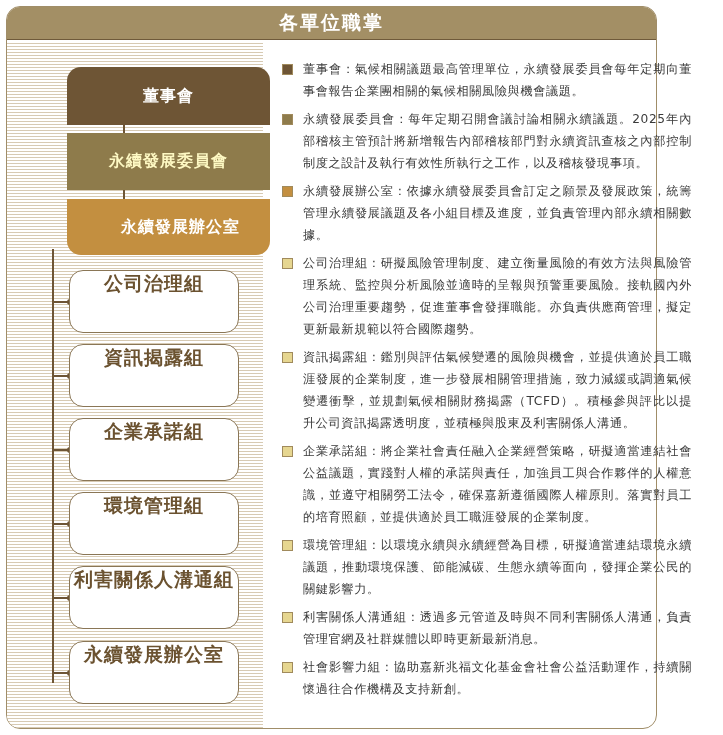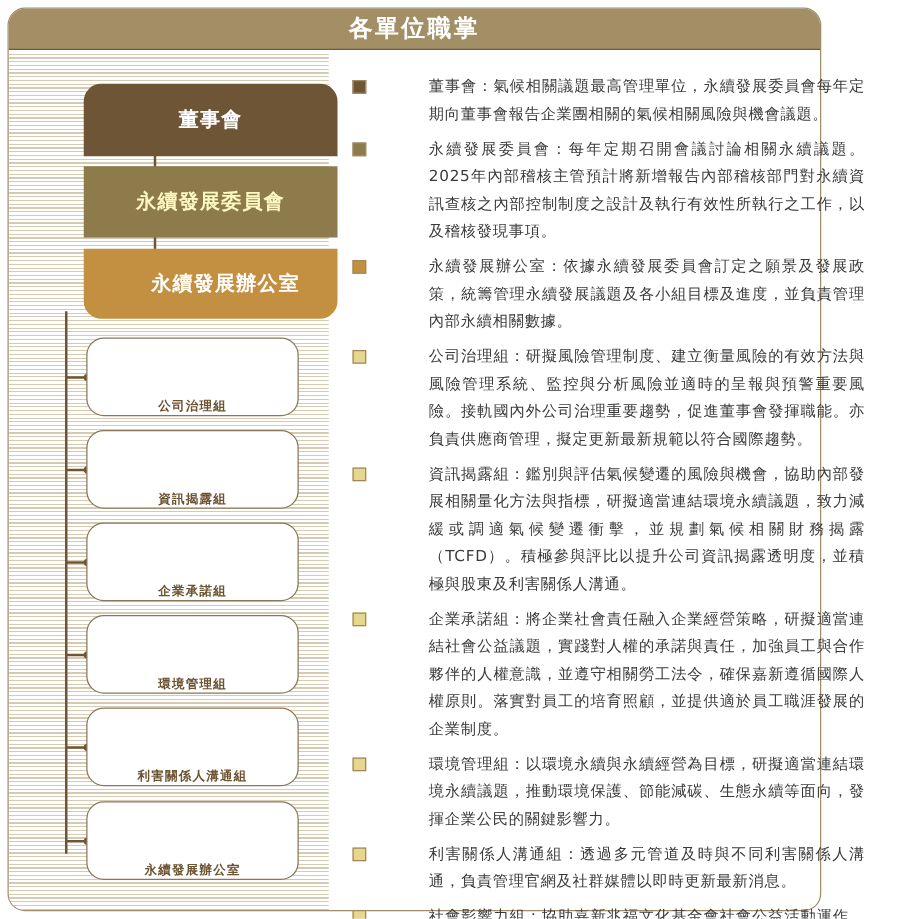--- a/index.html
+++ b/index.html
@@ -28,35 +28,35 @@
     font-weight: bold; font-size: 16px; letter-spacing: 1px; margin-left: 32px;
   }
   .org-board { top: 60px; height: 58px; background: #6e5535; color: #fff; border-radius: 14px 14px 0 0; }
   .org-committee { top: 126px; height: 57px; background: #8e7b4b; color: #fef9c3; }
   .org-office { top: 192px; height: 56px; background: #c38f40; color: #fff; border-radius: 0 0 14px 14px; padding-left: 24px; }
 
   .connector-v { position: absolute; width: 1.5px; background: #6e5535; }
   .sub-box {
     position: absolute; left: 62px; width: 170px; height: 63px;
     background: #ffffff; border: 1.3px solid #8a7656; border-radius: 14px;
-    display: flex; align-items: flex-end; justify-content: center;
-    color: #6b5230; font-size: 10px; font-weight: bold; letter-spacing: 1px;
+    display: flex; align-items: flex-start; justify-content: center;
+    color: #6b5230; font-size: 19px; font-weight: bold; letter-spacing: 1px;
   }
   .branch {
     position: absolute; left: 46px; height: 1.5px; width: 17px; background: #6e5535;
   }
   .branch::after {
     content: ""; position: absolute; right: -3px; top: -2.5px; width: 6px; height: 6px;
     border-radius: 50%; background: #6e5535;
   }
 
   .desc-list { position: absolute; left: 282px; top: 58px; width: 410px; }
   .desc-item { display: flex; margin-bottom: 6px; }
   .bullet { flex: 0 0 11px; height: 11px; margin-top: 6px; margin-right: 10px; border: 1px solid #a08a5c; }
-  .desc-text { font-size: 12.2px; line-height: 22px; color: #3a3a3a; letter-spacing: 0.6px; text-align: justify; margin-left: 40px; }
+  .desc-text { font-size: 12.2px; line-height: 22px; color: #3a3a3a; letter-spacing: 0.6px; text-align: justify; }
 </style>
 </head>
 <body>
 
 <div class="frame">
   <div class="header">
     <span class="header-title">各單位職掌</span>
   </div>
 
   <div class="stripes"></div>
@@ -118,21 +118,21 @@
   <div class="desc-item">
     <span class="bullet" style="background:#c38f40;"></span>
     <span class="desc-text">永續發展辦公室：依據永續發展委員會訂定之願景及發展政策，統籌管理永續發展議題及各小組目標及進度，並負責管理內部永續相關數據。</span>
   </div>
   <div class="desc-item">
     <span class="bullet" style="background:#e6d690;"></span>
     <span class="desc-text">公司治理組：研擬風險管理制度、建立衡量風險的有效方法與風險管理系統、監控與分析風險並適時的呈報與預警重要風險。接軌國內外公司治理重要趨勢，促進董事會發揮職能。亦負責供應商管理，擬定更新最新規範以符合國際趨勢。</span>
   </div>
   <div class="desc-item">
     <span class="bullet" style="background:#e6d690;"></span>
-    <span class="desc-text">資訊揭露組：鑑別與評估氣候變遷的風險與機會，協助內部發展相關量化方法與指標，研擬適當連結環境永續議題，致力減緩或調適氣候變遷衝擊，並規劃氣候相關財務揭露（TCFD）。積極參與評比以提升公司資訊揭露透明度，並積極與股東及利害關係人溝通。</span>
+    <span class="desc-text">資訊揭露組：鑑別與評估氣候變遷的風險與機會，並提供適於員工職涯發展的企業制度，進一步發展相關管理措施，致力減緩或調適氣候變遷衝擊，並規劃氣候相關財務揭露（TCFD）。積極參與評比以提升公司資訊揭露透明度，並積極與股東及利害關係人溝通。</span>
   </div>
   <div class="desc-item">
     <span class="bullet" style="background:#e6d690;"></span>
     <span class="desc-text">企業承諾組：將企業社會責任融入企業經營策略，研擬適當連結社會公益議題，實踐對人權的承諾與責任，加強員工與合作夥伴的人權意識，並遵守相關勞工法令，確保嘉新遵循國際人權原則。落實對員工的培育照顧，並提供適於員工職涯發展的企業制度。</span>
   </div>
   <div class="desc-item">
     <span class="bullet" style="background:#e6d690;"></span>
     <span class="desc-text">環境管理組：以環境永續與永續經營為目標，研擬適當連結環境永續議題，推動環境保護、節能減碳、生態永續等面向，發揮企業公民的關鍵影響力。</span>
   </div>
   <div class="desc-item">

